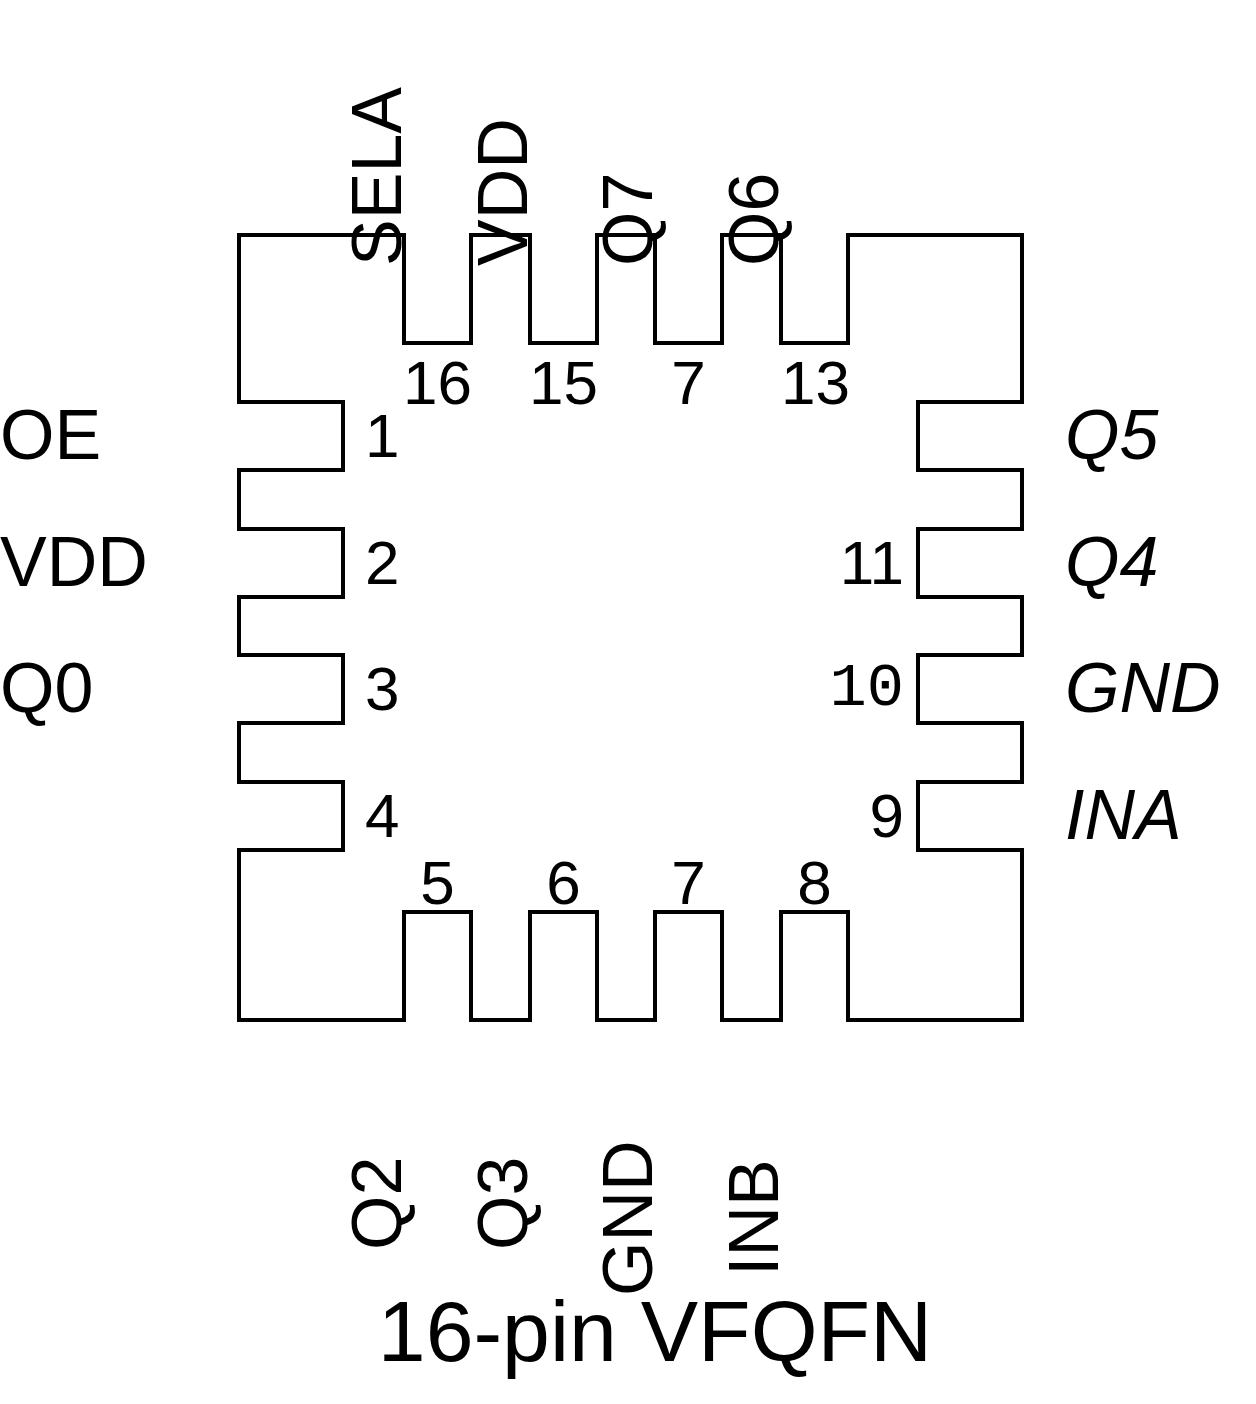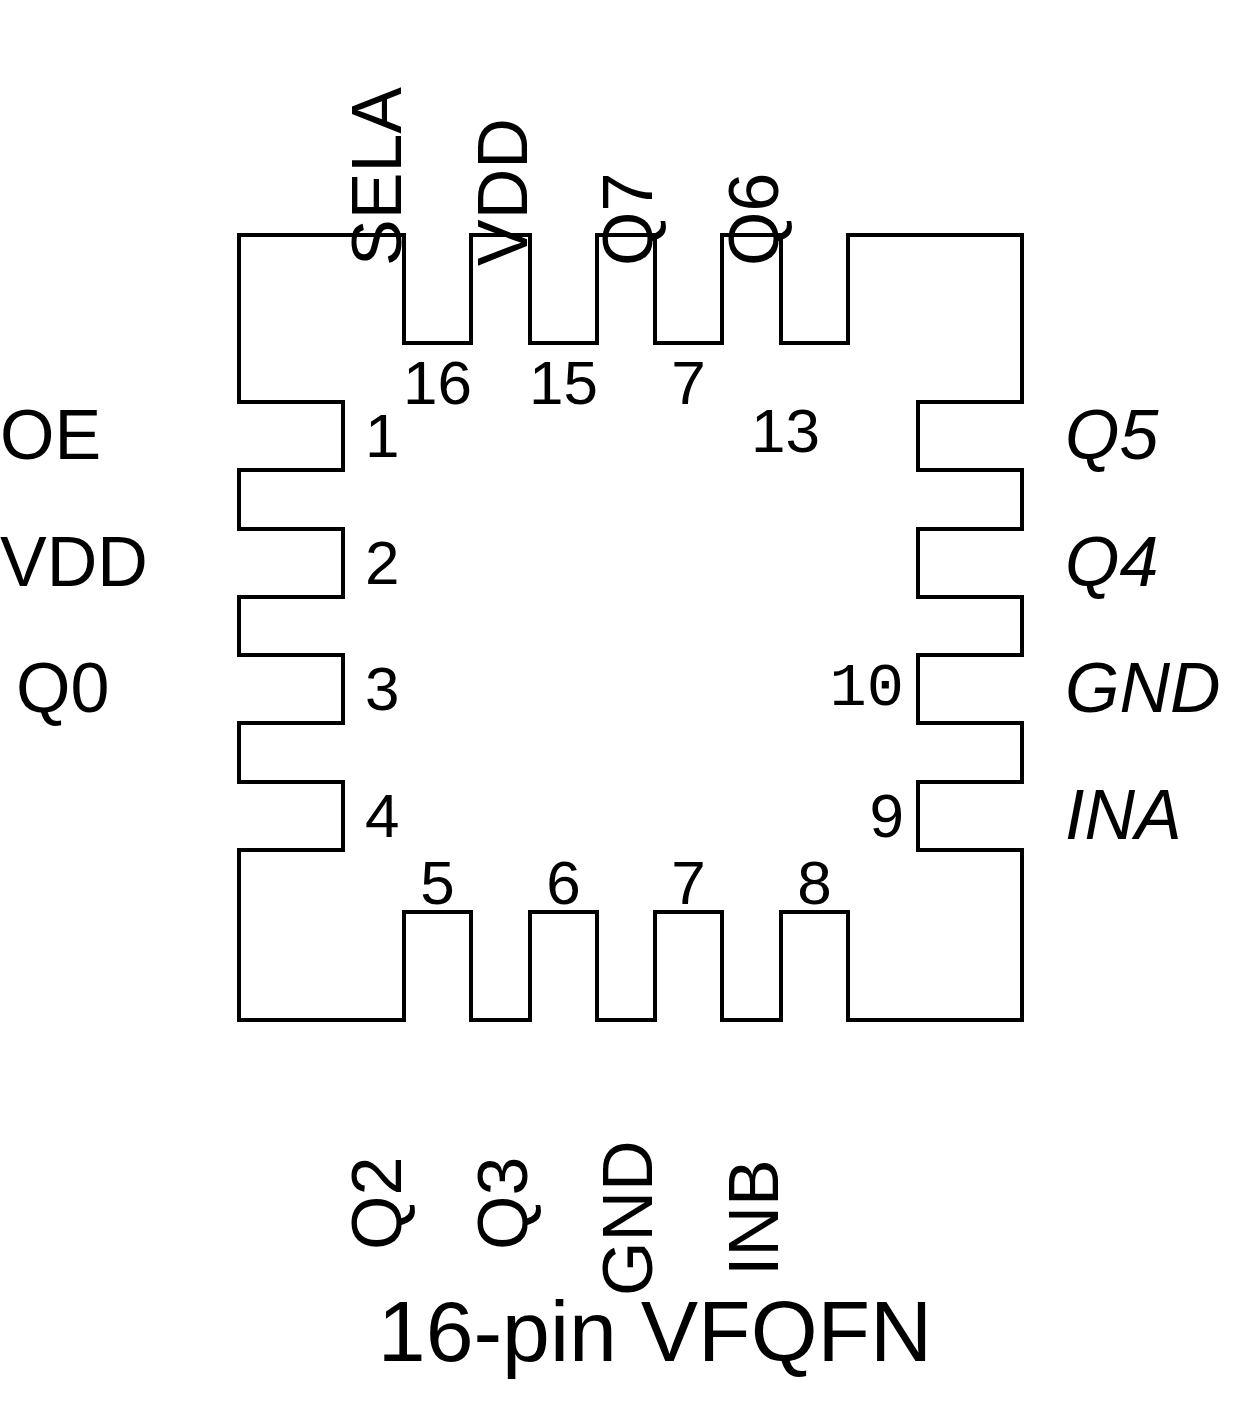--- a/index.html
+++ b/index.html
@@ -99,46 +99,47 @@
   <div class="pkg-body"></div>
 
   <div class="pin top" style="left:402px; top:233px; width:71px; height:112px;"></div>
   <div class="pin top" style="left:528px; top:233px; width:71px; height:112px;"></div>
   <div class="pin top" style="left:653px; top:233px; width:71px; height:112px;"></div>
   <div class="pin top" style="left:779px; top:233px; width:71px; height:112px;"></div>
 
   <div class="pin-num n-top" style="left:402px; top:352px; width:71px;">16</div>
   <div class="pin-num n-top" style="left:528px; top:352px; width:71px;">15</div>
   <div class="pin-num n-top" style="left:653px; top:352px; width:71px;">7</div>
-  <div class="pin-num n-top" style="left:750px; top:352px; width:71px;margin-top:48px;">13</div>
+  <div class="pin-num n-top" style="left:780px; top:352px; width:71px;">13</div>
 
   <div class="sig s-vert" style="left:412px; top:196px;">SELA</div>
   <div class="sig s-vert" style="left:538px; top:196px;">VDD</div>
   <div class="sig s-vert" style="left:663px; top:196px;">Q7</div>
   <div class="sig s-vert" style="left:789px; top:196px;">Q6</div>
 
   <div class="pin left" style="left:237px; top:400px; width:108px; height:72px;"></div>
   <div class="pin left" style="left:237px; top:527px; width:108px; height:72px;"></div>
   <div class="pin left" style="left:237px; top:653px; width:108px; height:72px;"></div>
   <div class="pin left" style="left:237px; top:780px; width:108px; height:72px;"></div>
 
   <div class="pin-num n-left" style="left:365px; top:405px;">1</div>
   <div class="pin-num n-left" style="left:365px; top:532px;">2</div>
   <div class="pin-num n-left" style="left:365px; top:658px;">3</div>
   <div class="pin-num n-left" style="left:365px; top:785px;">4</div>
 
   <div class="sig s-left" style="left:0px; top:400px; width:204px;">OE</div>
   <div class="sig s-left" style="left:0px; top:527px; width:204px;">VDD</div>
-  <div class="sig s-left" style="left:16px; top:653px; width:204px;">Q0</div>
+  <div class="sig s-left" style="left:0px; top:653px; width:204px;">Q0</div>
 
   <div class="pin right" style="left:916px; top:400px; width:108px; height:72px;"></div>
   <div class="pin right" style="left:916px; top:527px; width:108px; height:72px;"></div>
   <div class="pin right" style="left:916px; top:653px; width:108px; height:72px;"></div>
   <div class="pin right" style="left:916px; top:780px; width:108px; height:72px;"></div>
 
+  <div class="pin-num n-right" style="left:776px; top:532px; width:128px;">11</div>
   <div class="pin-num n-right" style="left:776px; top:658px; width:128px;font-family:Liberation Mono, monospace;">10</div>
   <div class="pin-num n-right" style="left:776px; top:785px; width:128px;">9</div>
 
   <div class="sig s-right" style="left:1065px; top:400px;">Q5</div>
   <div class="sig s-right" style="left:1065px; top:527px;">Q4</div>
   <div class="sig s-right" style="left:1065px; top:653px;">GND</div>
   <div class="sig s-right" style="left:1065px; top:780px;">INA</div>
 
   <div class="pin bottom" style="left:402px; top:910px; width:71px; height:112px;"></div>
   <div class="pin bottom" style="left:528px; top:910px; width:71px; height:112px;"></div>

